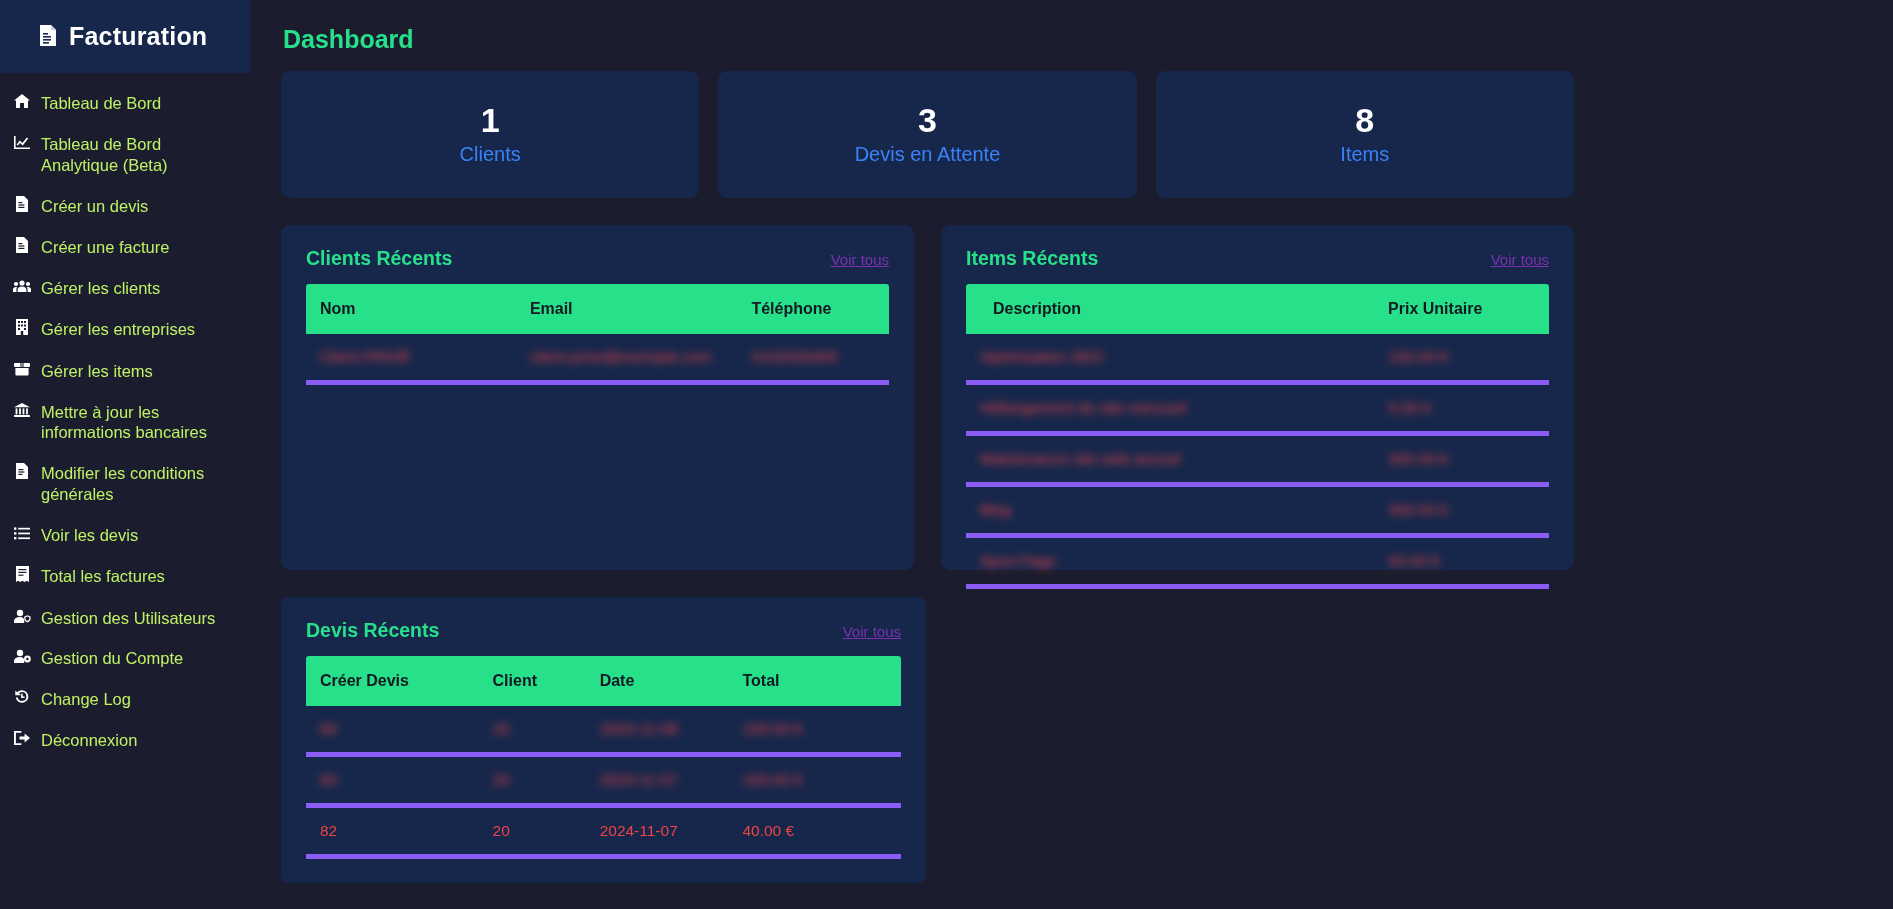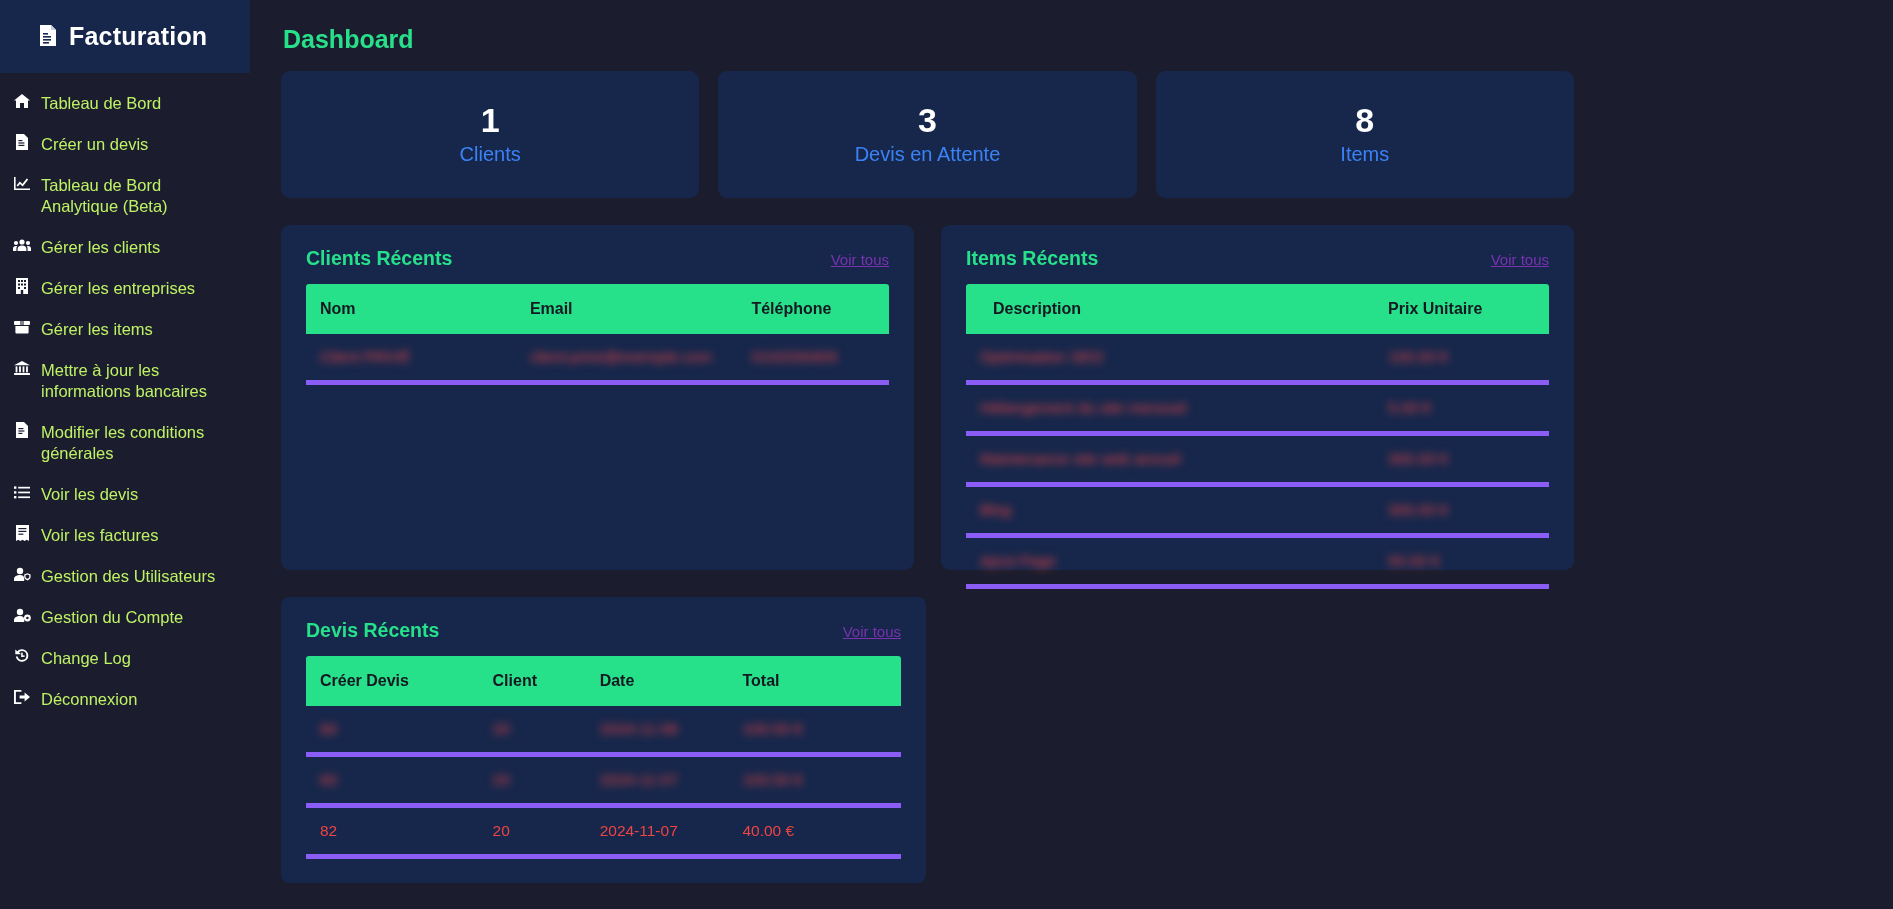--- a/index.html
+++ b/index.html
@@ -140,40 +140,51 @@
         <span class="ic">
           <svg width="16" height="14" viewBox="0 0 16 14">
               <path d="M8 0L0 6.4h2V14h4V9h4v5h4V6.4h2z" fill="#fff"></path>
             </svg>
         </span>
         <span class="lbl">Tableau de Bord</span>
       </a>
 
       <a class="nav-item">
         <span class="ic">
+          <svg width="16" height="14" viewBox="0 0 16 14">
+              <path d="M0 1h1.6v11.4H16V14H0z" fill="#fff"></path>
+              <path d="M2.6 9.6l3.2-4 2.6 2.3 4.4-5.4 1.4 1.1-5.5 6.8-2.7-2.4-2.1 2.6z" fill="#fff"></path>
+            </svg>
+        </span>
+        <span class="lbl">Tableau de Bord Analytique (Beta)</span>
+      </a>
+
+      <a class="nav-item">
+        <span class="ic">
           <svg width="14" height="16" viewBox="0 0 14 16">
               <path d="M1 0h8l4 4v12H1z" fill="#fff"></path>
               <rect x="3.4" y="6" width="4" height="1.2" fill="#1b1d2e"></rect>
               <rect x="3.4" y="8.4" width="6" height="1.2" fill="#1b1d2e"></rect>
               <rect x="3.4" y="10.8" width="6" height="1.2" fill="#1b1d2e"></rect>
             </svg>
         </span>
         <span class="lbl">Créer un devis</span>
       </a>
 
       <a class="nav-item">
         <span class="ic">
-          <svg width="16" height="14" viewBox="0 0 16 14">
-              <path d="M0 1h1.6v11.4H16V14H0z" fill="#fff"></path>
-              <path d="M2.6 9.6l3.2-4 2.6 2.3 4.4-5.4 1.4 1.1-5.5 6.8-2.7-2.4-2.1 2.6z" fill="#fff"></path>
-            </svg>
-        </span>
-        <span class="lbl">Tableau de Bord Analytique (Beta)</span>
-      </a>
-
+          <svg width="14" height="16" viewBox="0 0 14 16">
+              <path d="M1 0h8l4 4v12H1z" fill="#fff"></path>
+              <rect x="3.4" y="6" width="4" height="1.2" fill="#1b1d2e"></rect>
+              <rect x="3.4" y="8.4" width="6" height="1.2" fill="#1b1d2e"></rect>
+              <rect x="3.4" y="10.8" width="6" height="1.2" fill="#1b1d2e"></rect>
+            </svg>
+        </span>
+        <span class="lbl">Créer une facture</span>
+      </a>
 
       <a class="nav-item">
         <span class="ic">
           <svg width="18" height="14" viewBox="0 0 18 14">
               <circle cx="9" cy="4" r="2.6" fill="#fff"></circle>
               <circle cx="3" cy="5" r="2.1" fill="#fff"></circle>
               <circle cx="15" cy="5" r="2.1" fill="#fff"></circle>
               <path d="M9 7.4c-2.8 0-4.4 1.5-4.4 3.2V13h8.8v-2.4c0-1.7-1.6-3.2-4.4-3.2z" fill="#fff"></path>
               <path d="M3 8c-1.9 0-3 1.1-3 2.3V13h3.4v-2.4c0-1 .3-1.9.9-2.5C4 8.03 3.5 8 3 8z" fill="#fff"></path>
               <path d="M15 8c-.5 0-1 .03-1.3.1.6.6.9 1.5.9 2.5V13H18v-2.7c0-1.2-1.1-2.3-3-2.3z" fill="#fff"></path>
@@ -261,21 +272,21 @@
         <span class="ic">
           <svg width="13" height="16" viewBox="0 0 13 16">
               <path d="M0 0h13v16l-2.2-1.3L8.6 16l-2.1-1.3L4.3 16l-2.1-1.3L0 16z" fill="#fff"></path>
               <g fill="#1b1d2e">
                 <rect x="2.4" y="3" width="8" height="1.2"></rect>
                 <rect x="2.4" y="5.8" width="8" height="1.2"></rect>
                 <rect x="2.4" y="8.6" width="5" height="1.2"></rect>
               </g>
             </svg>
         </span>
-        <span class="lbl">Voir les factures</span>
+        <span class="lbl">Total les factures</span>
       </a>
 
       <a class="nav-item">
         <span class="ic">
           <svg width="17" height="14" viewBox="0 0 17 14">
               <circle cx="6" cy="4" r="3.2" fill="#fff"></circle>
               <path d="M6 8c-3.3 0-6 1.7-6 3.8V14h10.2v-2.2C10.2 9.7 9 8 6 8z" fill="#fff"></path>
               <path d="M13.4 6.2l3.2 1.2v2.4c0 1.6-1.4 2.9-3.2 3.6-1.8-.7-3.2-2-3.2-3.6V7.4z" fill="#fff"></path>
               <path d="M13.4 7.6l1.9.7v1.4c0 .9-.8 1.7-1.9 2.1-1.1-.4-1.9-1.2-1.9-2.1V8.3z" fill="#1b1d2e"></path>
             </svg>

